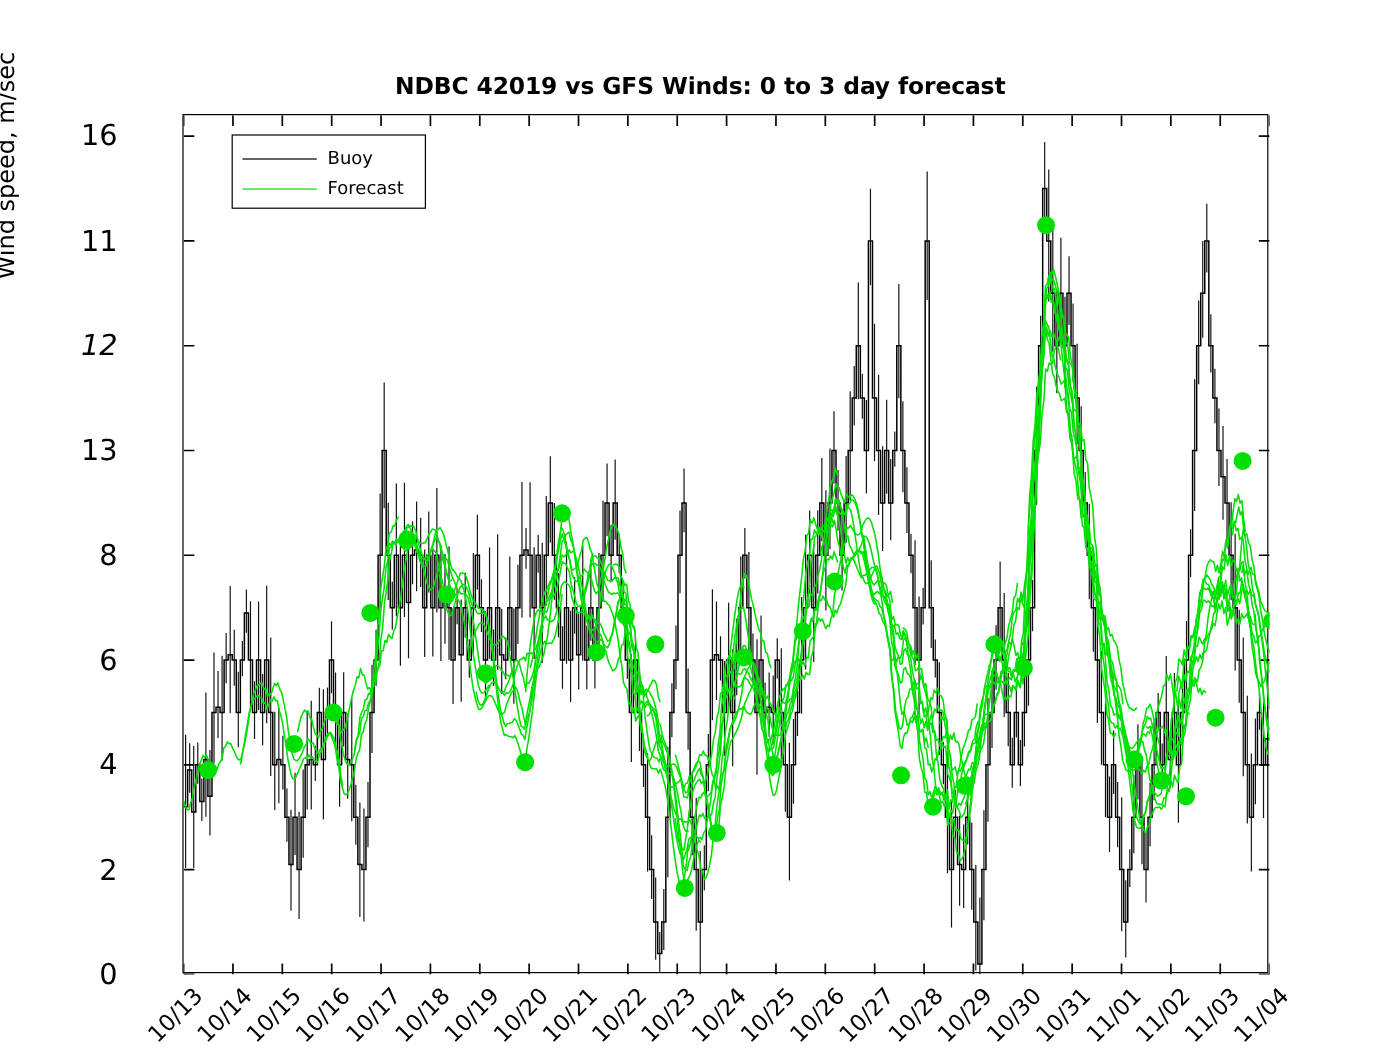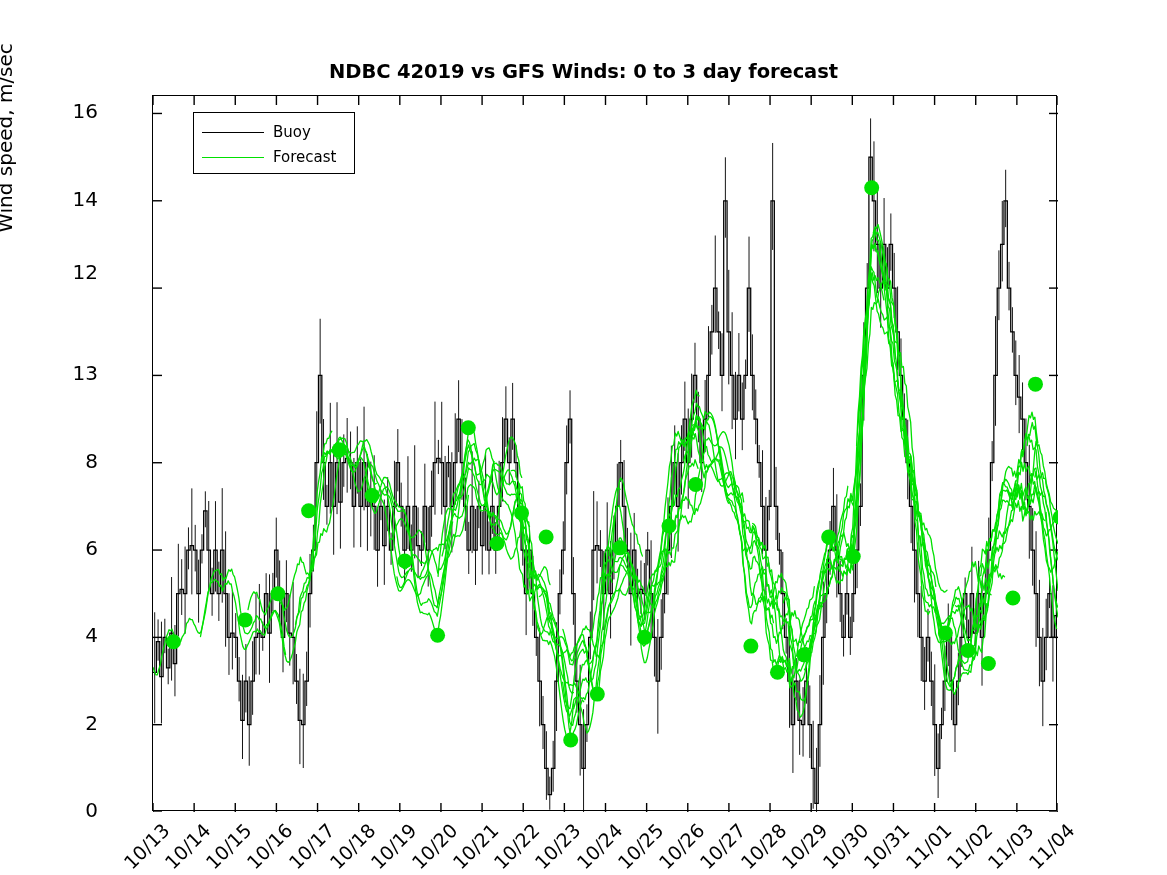--- a/index.html
+++ b/index.html
@@ -20,21 +20,21 @@
 
   
   #y-axis-label{
     position:absolute;left:-7px;top:316px;width:420px;
     transform:rotate(-90deg);transform-origin:0 0;
     font-size:20px;color:#000;text-align:center;white-space:nowrap;
     pointer-events:none;
   }
   .ytick-label{
     position:absolute;right:1069px;width:60px;text-align:right;
-    font-size:20px;color:#000;line-height:1;
+    font-size:24px;color:#000;line-height:1;
   }
   .xtick-label{
     position:absolute;font-size:19px;color:#000;white-space:nowrap;
     transform:rotate(-45deg);transform-origin:100% 0%;
     text-align:right;
   }
 
   
   #legend{
     position:absolute;left:40px;top:16px;width:162px;height:62px;
@@ -54,22 +54,22 @@
 
   <div id="y-axis-label">Wind speed, m/sec</div>
 
   <div id="ytick-labels">
       <div class="ytick-label" style="top: 768px;">0</div>
       <div class="ytick-label" style="top: 680.683px;">2</div>
       <div class="ytick-label" style="top: 593.366px;">4</div>
       <div class="ytick-label" style="top: 506.049px;">6</div>
       <div class="ytick-label" style="top: 418.732px;">8</div>
       <div class="ytick-label" style="top: 331.415px;">13</div>
-      <div class="ytick-label" style="top: 230px;">12</div>
-      <div class="ytick-label" style="top: 156.78px;">14</div>
+      <div class="ytick-label" style="top: 244px; font-style: italic;">12</div>
+      <div class="ytick-label" style="top: 156.78px;">11</div>
       <div class="ytick-label" style="top: 69.4634px;">16</div>
     </div>
   <div id="xtick-labels">
       <div class="xtick-label" style="left: 58px; top: 787px; width: 100px;">10/13</div>
       <div class="xtick-label" style="left: 99.1364px; top: 787px; width: 100px;">10/14</div>
       <div class="xtick-label" style="left: 140.273px; top: 787px; width: 100px;">10/15</div>
       <div class="xtick-label" style="left: 181.409px; top: 787px; width: 100px;">10/16</div>
       <div class="xtick-label" style="left: 222.545px; top: 787px; width: 100px;">10/17</div>
       <div class="xtick-label" style="left: 263.682px; top: 787px; width: 100px;">10/18</div>
       <div class="xtick-label" style="left: 304.818px; top: 787px; width: 100px;">10/19</div>

